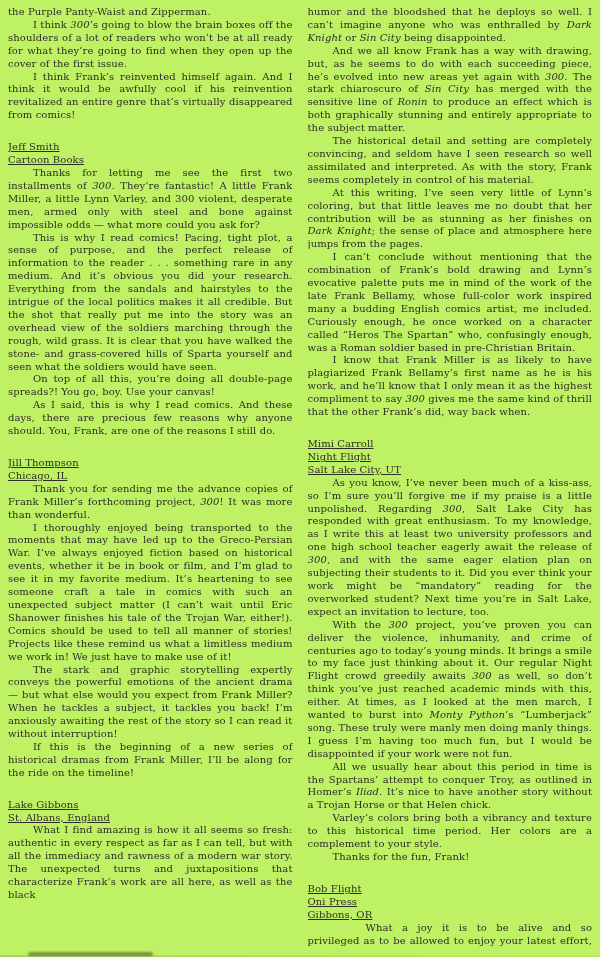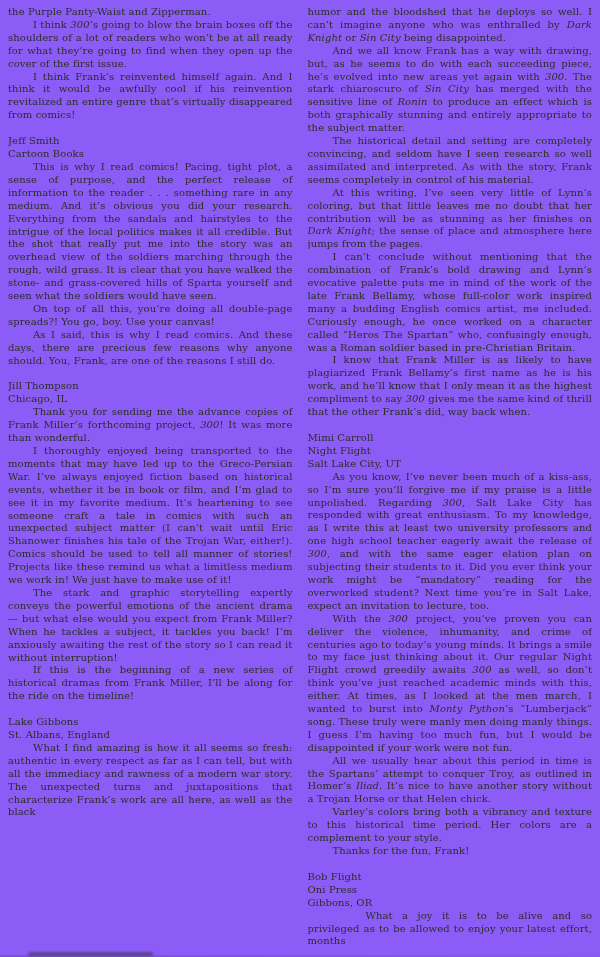--- a/index.html
+++ b/index.html
@@ -25,21 +25,21 @@
     height: 100%;
     overflow: hidden;
   }
   .para {
     margin: 0;
     text-indent: 25px;
     text-align: justify;
   }
   .para.indent-none { text-indent: 0; }
   .para.indent-deep { text-indent: 58px; }
-  .letter-header { margin-top: 13px; }
+  .letter-header { margin-top: 19px; text-decoration: underline; }
   .letter-header div { text-indent: 0; }
   i { font-style: italic; }
   .scan-smudge {
     position: absolute;
     left: 28px; bottom: 1px;
     width: 125px; height: 4px;
     background: rgba(50, 48, 38, 0.5);
     filter: blur(1px);
     border-radius: 2px;
   }
@@ -47,29 +47,30 @@
     position: absolute;
     left: 0; bottom: 0;
     width: 100%; height: 2px;
     background: linear-gradient(to right, rgba(0,0,0,0.28), rgba(0,0,0,0.06));
     opacity: 0.45;
   }
 </style>
 </head>
 <body>
 
-<div class="page" style="background: #8b5cf6; color: rgb(47, 45, 38);">
+<div class="page" style="background: #bef264; color: rgb(47, 45, 38);">
   <div class="col">
       <p class="para indent-none">the Purple Panty-Waist and Zipperman.</p>
       <p class="para indent-first">I think <i>300</i>’s going to blow the brain boxes off the shoulders of a lot of readers who won’t be at all ready for what they’re going to find when they open up the cover of the first issue.</p>
       <p class="para indent-first">I think Frank’s reinvented himself again.  And I think it would be awfully cool if his reinvention revitalized an entire genre that’s virtually disappeared from comics!</p>
       <div class="letter-header">
         <div>Jeff Smith</div>
         <div>Cartoon Books</div>
       </div>
+      <p class="para indent-first">Thanks for letting me see the first two installments of <i>300</i>.  They’re fantastic!  A little Frank Miller, a little Lynn Varley, and 300 violent, desperate men, armed only with steel and bone against impossible odds — what more could you ask for?</p>
       <p class="para indent-first">This is why I read comics!  Pacing, tight plot, a sense of purpose, and the perfect release of information to the reader . . . something rare in any medium.  And it’s obvious you did your research.  Everything from the sandals and hairstyles to the intrigue of the local politics makes it all credible.  But the shot that really put me into the story was an overhead view of the soldiers marching through the rough, wild grass.  It is clear that you have walked the stone- and grass-covered hills of Sparta yourself and seen what the soldiers would have seen.</p>
       <p class="para indent-first">On top of all this, you’re doing all double-page spreads?!  You go, boy.  Use your canvas!</p>
       <p class="para indent-first">As I said, this is why I read comics.  And these days, there are precious few reasons why anyone should.  You, Frank, are one of the reasons I still do.</p>
       <div class="letter-header">
         <div>Jill Thompson</div>
         <div>Chicago, IL</div>
       </div>
       <p class="para indent-first">Thank you for sending me the advance copies of Frank Miller’s forthcoming project, <i>300</i>!  It was more than wonderful.</p>
       <p class="para indent-first">I thoroughly enjoyed being transported to the moments that may have led up to the Greco-Persian War.  I’ve always enjoyed fiction based on historical events, whether it be in book or film, and I’m glad to see it in my favorite medium.  It’s heartening to see someone craft a tale in comics with such an unexpected subject matter (I can’t wait until Eric Shanower finishes his tale of the Trojan War, either!).  Comics should be used to tell all manner of stories!  Projects like these remind us what a limitless medium we work in!  We just have to make use of it!</p>
       <p class="para indent-first">The stark and graphic storytelling expertly conveys the powerful emotions of the ancient drama — but what else would you expect from Frank Miller?  When he tackles a subject, it tackles you back!  I’m anxiously awaiting the rest of the story so I can read it without interruption!</p>

